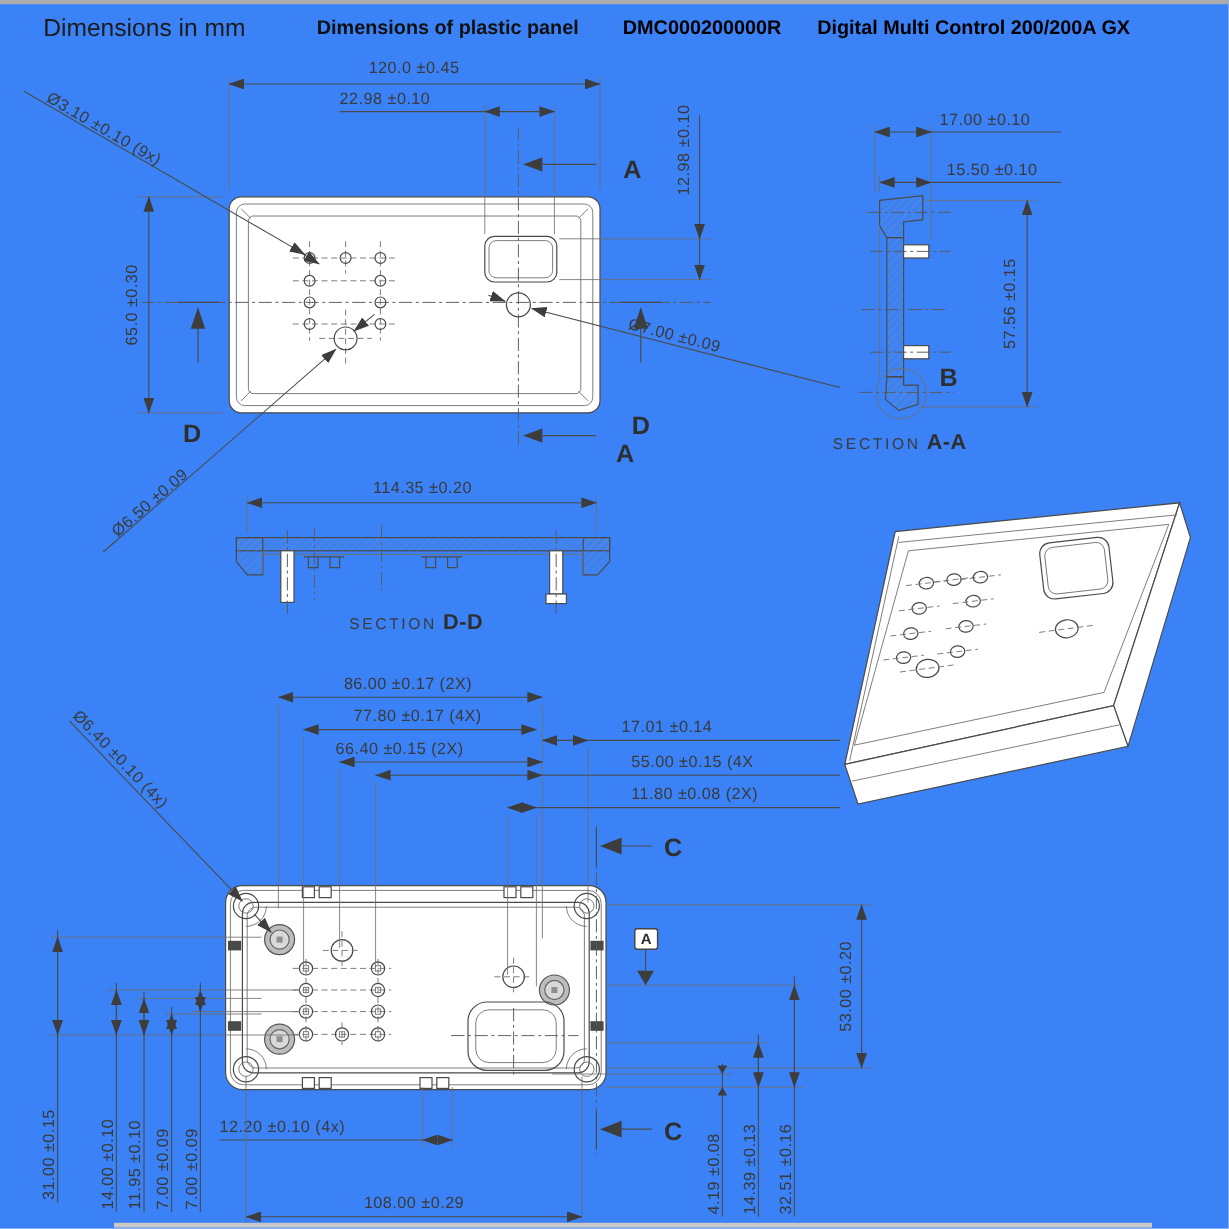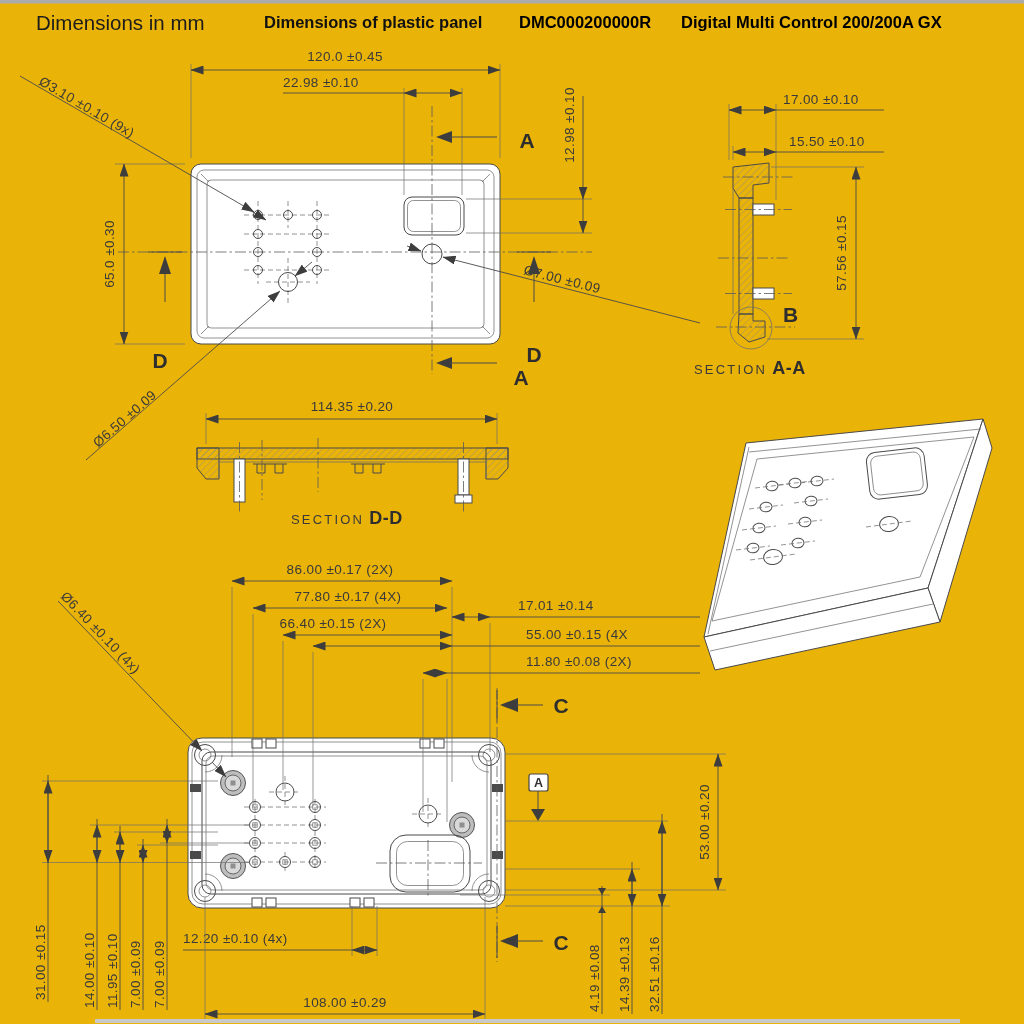--- a/index.html
+++ b/index.html
@@ -1,16 +1,16 @@
 <!DOCTYPE html>
 <html><head>
 <meta charset="utf-8">
 <style>
   html,body{margin:0;padding:0;background:#ffffff;}
-  #page{position:relative;width:1024px;height:1024px;background:#eab308;overflow:hidden;}
+  #page{position:relative;width:1024px;height:1024px;background:#3b82f6;overflow:hidden;}
   svg{position:absolute;left:0;top:0;}
   text{font-family:"Liberation Sans", sans-serif;fill:#333;}
   .ln{stroke:#4a4a4a;stroke-width:1;fill:none;}
   .lnw{stroke:#4a4a4a;stroke-width:1;fill:#ffffff;}
   .thin{stroke:#6f6f6f;stroke-width:0.75;fill:none;}
   .dash{stroke:#6f6f6f;stroke-width:0.75;fill:none;stroke-dasharray:5 3;}
   .dashdot{stroke:#5a5a5a;stroke-width:0.8;fill:none;stroke-dasharray:11 3 2.5 3;}
   .dim{stroke:#4a4a4a;stroke-width:0.9;fill:none;}
   .ext{stroke:#6f6f6f;stroke-width:0.7;fill:none;}
   .hatch{fill:url(#hatchp);stroke:#4a4a4a;stroke-width:1;}

